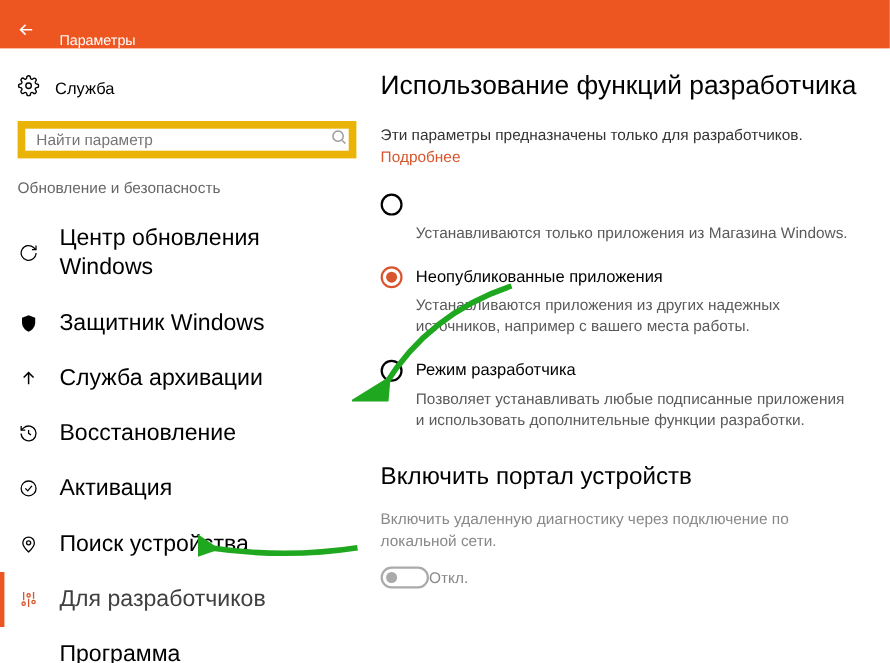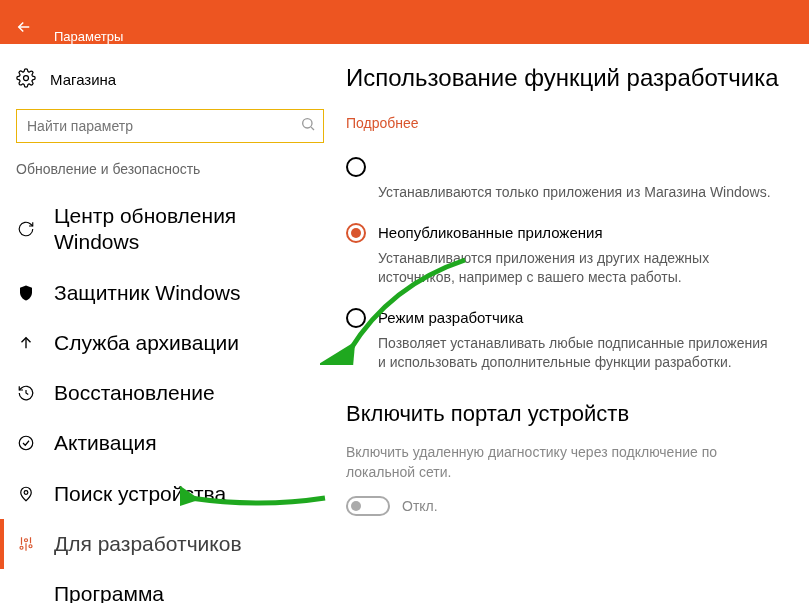--- a/index.html
+++ b/index.html
@@ -5,21 +5,21 @@
   * { box-sizing: border-box; margin: 0; padding: 0; }
   html, body { width: 809px; height: 603px; font-family: "Segoe UI", Tahoma, sans-serif; background: #fff; color: #000; overflow: hidden; }
   .titlebar { height: 44px; background: #ed5521; color: #fff; display: flex; align-items: flex-end; }
   .back-btn { width: 48px; height: 35px; display: flex; align-items: center; justify-content: center; cursor: pointer; }
   .title-text { font-size: 13px; margin-left: 6px; }
   .app-body { display: flex; height: calc(603px - 35px); }
   .sidebar { width: 340px; padding: 18px 8px 0 8px; }
   .home-row { display: flex; align-items: center; gap: 14px; padding: 6px 8px 18px 8px; font-size: 15px; }
   .gear-icon svg { width: 20px; height: 20px; }
   .search-box { position: relative; margin: 0 8px 18px 8px; }
-  .search-box input { width: 100%; height: 34px; border: 1px solid #eab308; padding: 0 36px 0 10px; font-size: 14px; color: #666; outline: none; }
+  .search-box input { width: 100%; height: 34px; border: 7px solid #eab308; padding: 0 36px 0 10px; font-size: 14px; color: #666; outline: none; }
   .search-icon { position: absolute; right: 8px; top: 50%; transform: translateY(-50%); opacity: .6; }
   .category-label { color: #666; font-size: 14px; padding: 0 8px 14px 8px; }
   .nav-list { display: flex; flex-direction: column; }
   .nav-item { display: flex; align-items: center; gap: 18px; padding: 12px 8px; font-size: 21px; cursor: pointer; min-height: 44px; }
   .nav-item .ico { width: 20px; display: flex; justify-content: center; }
   .nav-item .ico svg { width: 18px; height: 18px; }
   .nav-item.selected { color: #404040; position: relative; }
   .nav-item.selected::before { content: ""; position: absolute; left: -8px; top: 0; bottom: 0; width: 4px; background: #ed5521; }
   .nav-item .label { flex: 1; line-height: 1.25; }
   .content { flex: 1; padding: 20px 30px 0 6px; }
@@ -29,21 +29,21 @@
   .radio-group { margin-top: 8px; }
   .radio-item { margin-bottom: 20px; position: relative; }
   .radio-head { display: flex; align-items: center; gap: 12px; cursor: pointer; }
   .radio-circle { width: 20px; height: 20px; border: 2px solid #000; border-radius: 50%; display: inline-flex; align-items: center; justify-content: center; flex-shrink: 0; }
   .radio-item.checked .radio-circle { border-color: #d9552d; }
   .radio-item.checked .radio-circle::after { content: ""; width: 10px; height: 10px; background: #d9552d; border-radius: 50%; }
   .radio-label { font-size: 15px; }
   .radio-desc { font-size: 14px; color: #5a5a5a; margin: 6px 0 0 32px; line-height: 1.4; }
   h2.section-title { font-weight: 400; font-size: 22px; margin: 28px 0 16px 0; }
   .portal-desc { font-size: 14px; color: #888; line-height: 1.4; margin-bottom: 14px; }
-  .toggle-row { display: flex; align-items: center; gap: 12px; }
+  .toggle-row { display: flex; align-items: center; }
   .toggle { width: 44px; height: 20px; border: 2px solid #aaa; border-radius: 10px; position: relative; cursor: pointer; background: #fff; }
   .toggle::after { content: ""; position: absolute; width: 10px; height: 10px; background: #aaa; border-radius: 50%; top: 3px; left: 3px; }
   .toggle-label { font-size: 14px; color: #888; }
   
   .arrow-svg { position: absolute; pointer-events: none; }
 </style>
 </head>
 <body>
 
 <div class="titlebar">
@@ -58,21 +58,21 @@
 
 <div class="app-body">
   <div class="sidebar">
     <div class="home-row">
       <span class="gear-icon">
         <svg viewBox="0 0 24 24" fill="none" stroke="#000" stroke-width="1.5">
             <circle cx="12" cy="12" r="3"></circle>
             <path d="M19.4 15a1.7 1.7 0 0 0 .34 1.87l.06.06a2 2 0 1 1-2.83 2.83l-.06-.06a1.7 1.7 0 0 0-1.87-.34 1.7 1.7 0 0 0-1 1.56V21a2 2 0 1 1-4 0v-.09a1.7 1.7 0 0 0-1-1.56 1.7 1.7 0 0 0-1.87.34l-.06.06a2 2 0 1 1-2.83-2.83l.06-.06a1.7 1.7 0 0 0 .34-1.87 1.7 1.7 0 0 0-1.56-1H3a2 2 0 1 1 0-4h.09a1.7 1.7 0 0 0 1.56-1 1.7 1.7 0 0 0-.34-1.87l-.06-.06a2 2 0 1 1 2.83-2.83l.06.06a1.7 1.7 0 0 0 1.87.34H9a1.7 1.7 0 0 0 1-1.56V3a2 2 0 1 1 4 0v.09a1.7 1.7 0 0 0 1 1.56 1.7 1.7 0 0 0 1.87-.34l.06-.06a2 2 0 1 1 2.83 2.83l-.06.06a1.7 1.7 0 0 0-.34 1.87V9a1.7 1.7 0 0 0 1.56 1H21a2 2 0 1 1 0 4h-.09a1.7 1.7 0 0 0-1.56 1z"></path>
           </svg>
       </span>
-      <span>Магазина</span>
+      <span>Служба</span>
     </div>
 
     <div class="search-box">
       <input type="text" placeholder="Найти параметр" style="">
       <span class="search-icon">
         <svg width="16" height="16" viewBox="0 0 24 24" fill="none" stroke="#555" stroke-width="2">
             <circle cx="11" cy="11" r="7"></circle>
             <path d="M21 21l-4.3-4.3"></path>
           </svg>
       </span>
@@ -157,20 +157,21 @@
               <path d="M15 14c3 0 6 1.5 6 5"></path>
             </svg>
           </span>
         <span class="label">Программа предварительной оценки Windows</span>
       </div>
     </div>
   </div>
 
   <div class="content">
     <h1 class="page-title">Использование функций разработчика</h1>
+    <div class="intro">Эти параметры предназначены только для разработчиков.</div>
     <span class="link">Подробнее</span>
 
     <div class="radio-group">
       <div class="radio-item">
         <div class="radio-head">
           <span class="radio-circle"></span>
         </div>
         <div class="radio-desc">Устанавливаются только приложения из Магазина Windows.</div>
       </div>
       <div class="radio-item checked">

